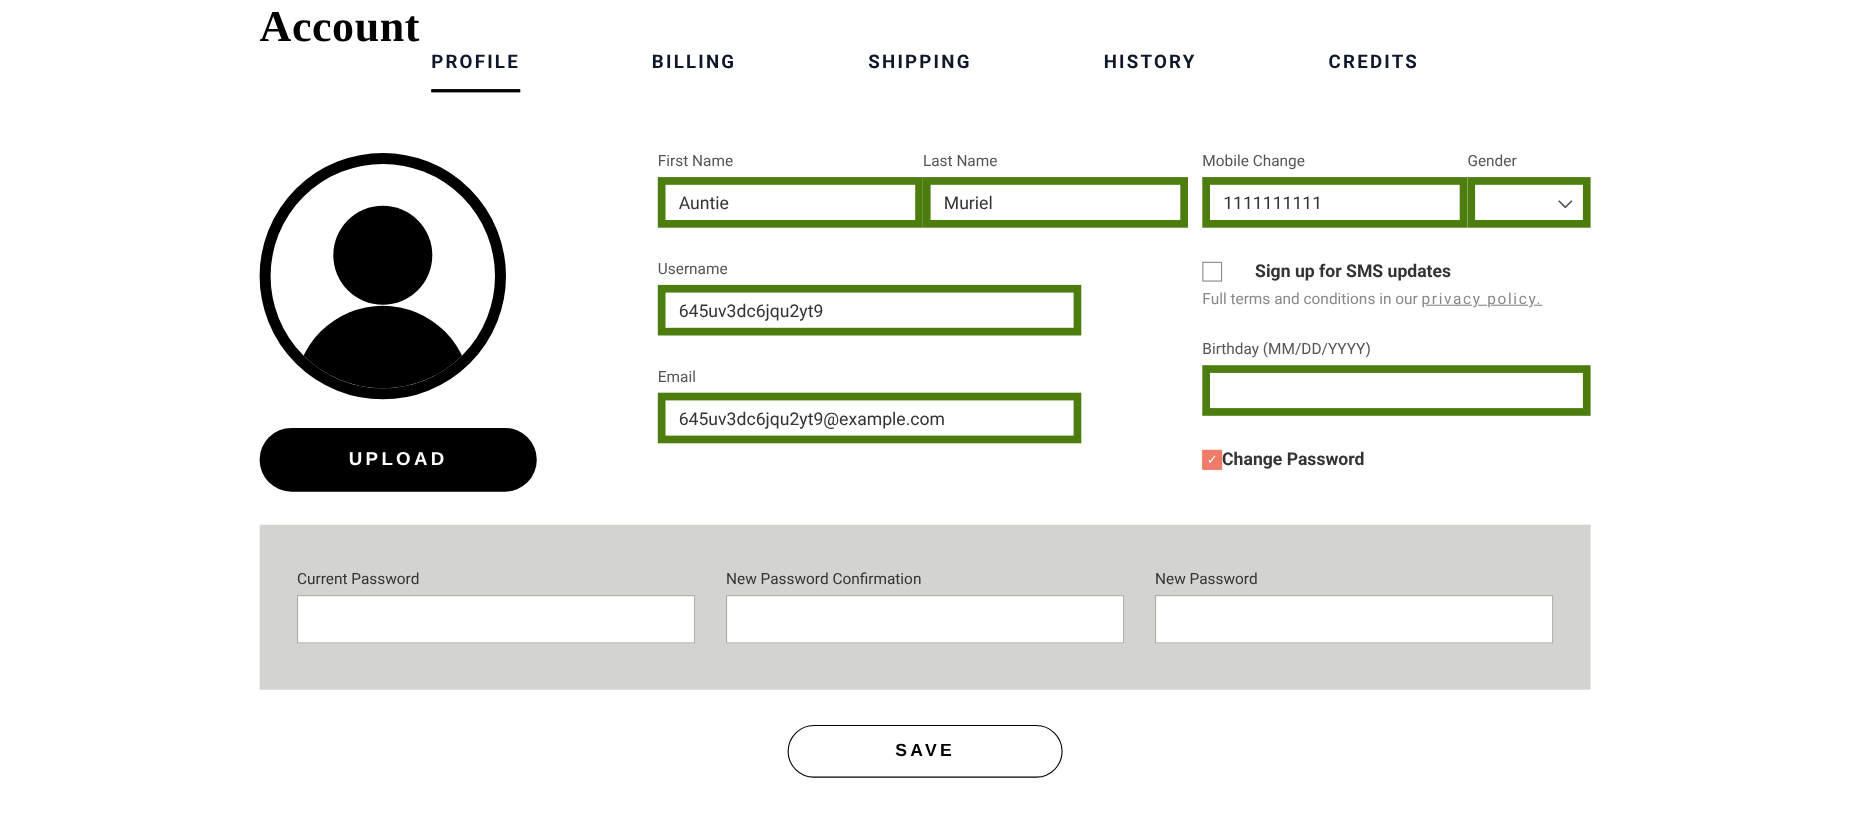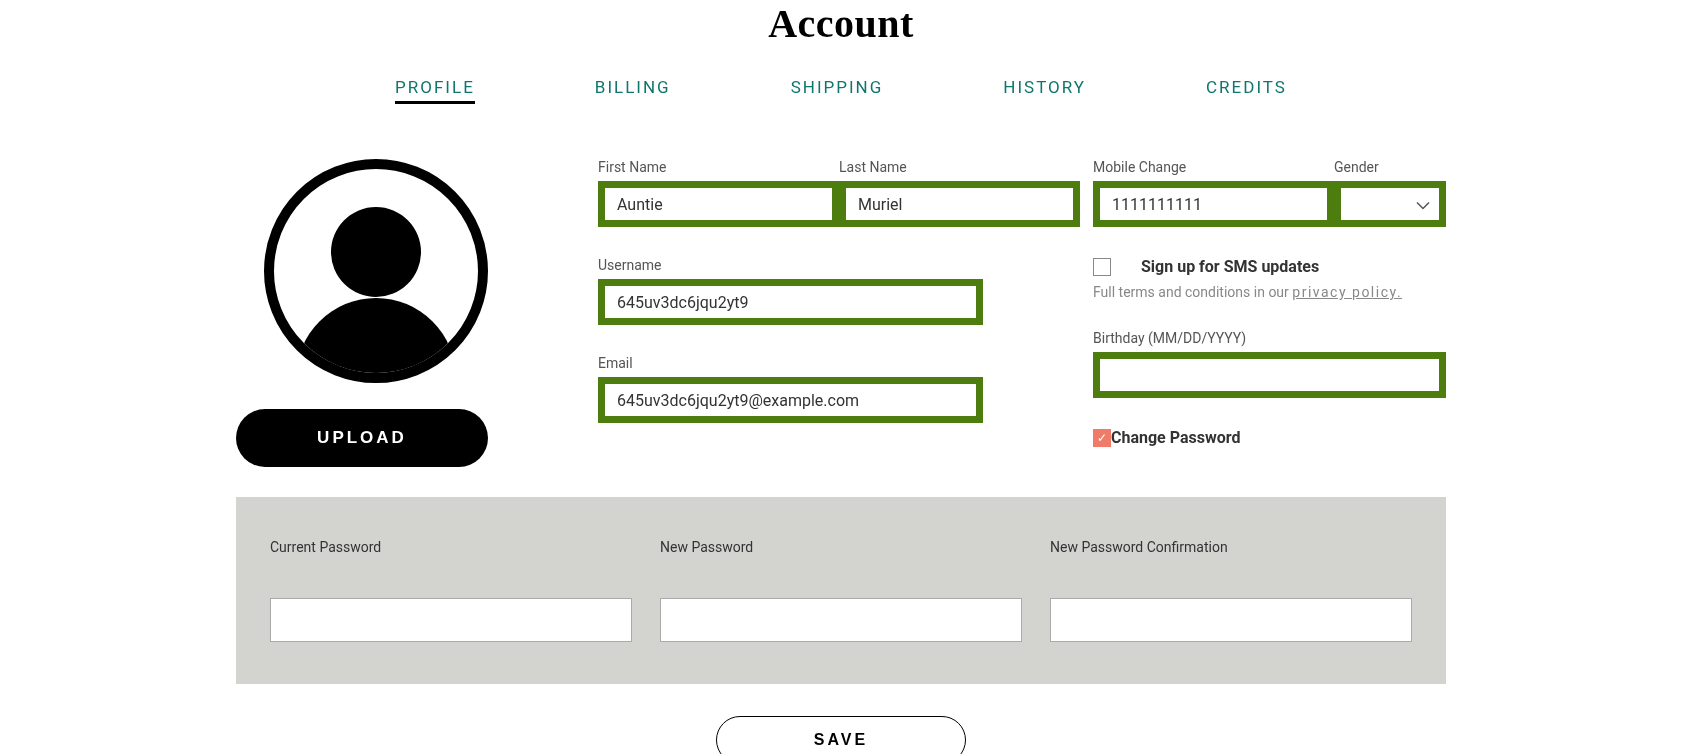--- a/index.html
+++ b/index.html
@@ -11,51 +11,49 @@
   }
   .container {
     width: 1210px;
     margin: 0 auto;
     padding-top: 0;
   }
   .page-title {
     font-family: Georgia, "Times New Roman", serif;
     font-size: 40px;
     font-weight: 700;
-    text-align: center;
-    margin-bottom: 30px;
     letter-spacing: 0.5px;
   }
   .tabs {
     display: flex;
     justify-content: center;
     gap: 120px;
     margin-bottom: 55px;
   }
   .tab {
     font-size: 17px;
-    font-weight: 400;
+    font-weight: 700;
     letter-spacing: 2px;
     text-transform: uppercase;
-    color: #0f766e;
-    cursor: pointer;
-    padding-bottom: 4px;
+    color: #0f172a;
+    cursor: pointer;
+    padding-bottom: 14px;
   }
   .tab.active {
     border-bottom: 3px solid #000;
   }
   .profile-grid {
     display: flex;
     gap: 110px;
   }
   .avatar-col {
     width: 270px;
     display: flex;
     flex-direction: column;
-    align-items: flex-end;
+    align-items: flex-start;
   }
   .avatar {
     width: 224px;
     height: 224px;
     border: 10px solid #000;
     border-radius: 50%;
     display: flex;
     align-items: flex-end;
     justify-content: center;
     overflow: hidden;
@@ -186,21 +184,20 @@
   }
   .password-panel {
     background: #d3d3d0;
     margin-top: 30px;
     padding: 42px 34px 42px 34px;
     display: flex;
     gap: 28px;
   }
   .password-panel .field {
     flex: 1;
-    gap: 37px;
   }
   .password-panel label {
     font-size: 14px;
     color: #333;
     margin-bottom: 6px;
   }
   .password-panel input {
     height: 44px;
     border: 1px solid #aaa;
     background: #fff;
@@ -309,23 +306,23 @@
       </div>
     </div>
   </div>
 
   <div class="password-panel">
     <div class="field">
       <label>Current Password</label>
       <input type="password" style="">
     </div>
     <div class="field">
+      <label>New Password Confirmation</label>
+      <input type="password" style="">
+    </div>
+    <div class="field">
       <label>New Password</label>
       <input type="password" style="">
     </div>
-    <div class="field">
-      <label>New Password Confirmation</label>
-      <input type="password" style="">
-    </div>
   </div>
 
   <button class="save-btn">SAVE</button>
 </div>
 
 </body></html>

